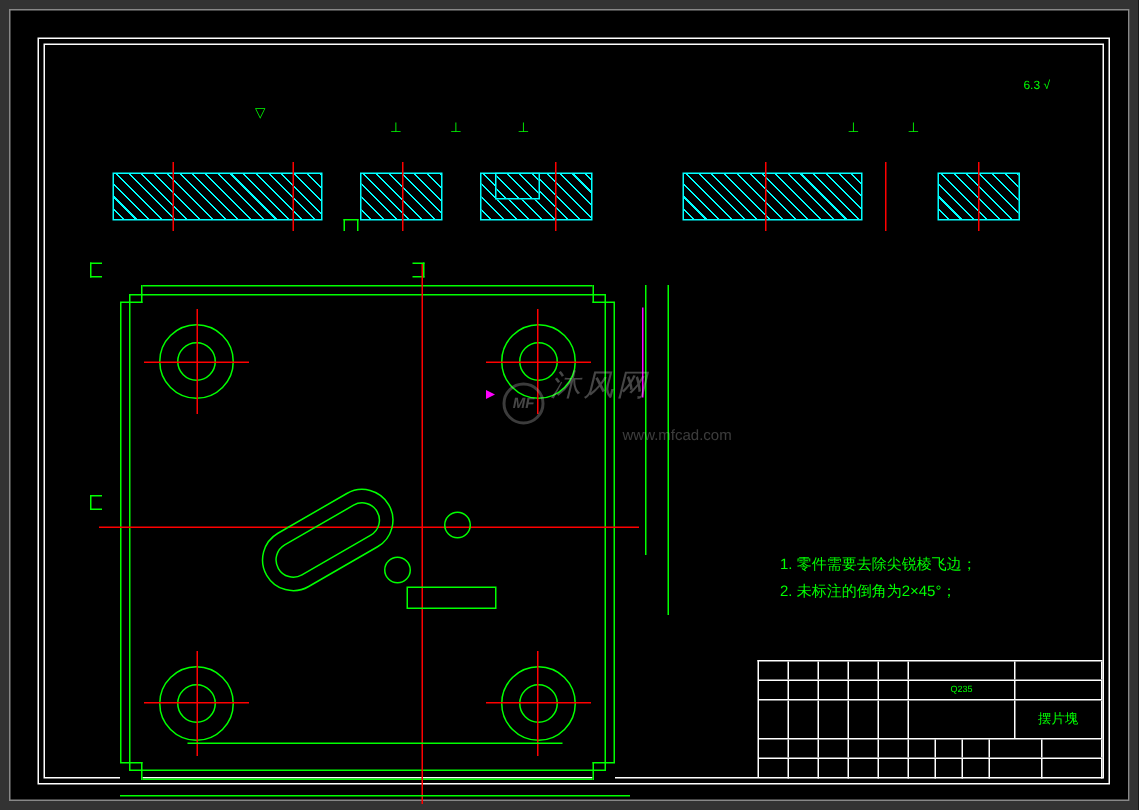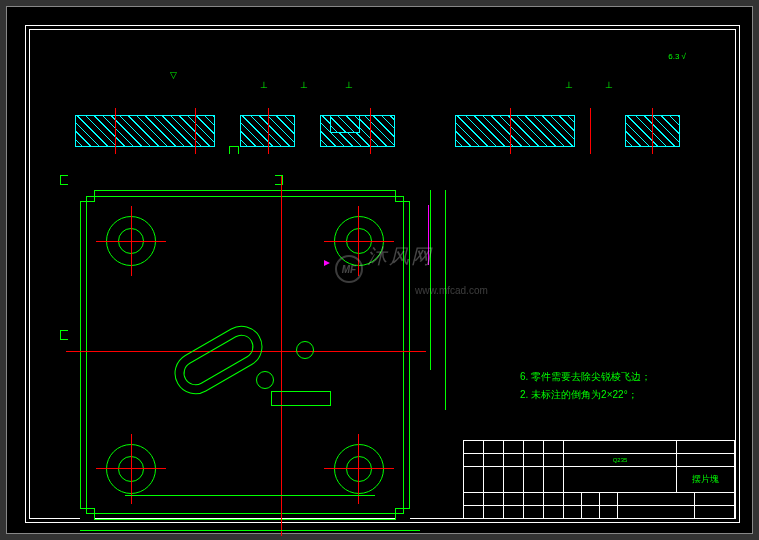--- a/index.html
+++ b/index.html
@@ -171,21 +171,21 @@
   font-size: 12px;
   margin-bottom: 6px;
   text-align: center;
 }
 
 
 .title-block {
   position: absolute;
   bottom: 0;
   right: 0;
-  width: 272px;
+  width: 230px;
   height: 78px;
   border-top: 1px solid #fff;
   border-left: 1px solid #fff;
 }
 .tb-row { display: flex; height: 13px; border-bottom: 1px solid #fff; }
 .tb-cell { border-right: 1px solid #fff; height: 100%; font-size: 6px; color: #0f0; display: flex; align-items: center; justify-content: center; }
 .tb-row:last-child { border-bottom: none; }
 .tb-main { height: 26px; }
 
 
@@ -293,21 +293,21 @@
     <div class="redline-v r6"></div>
     <div class="redline-v r7"></div>
 
     <div class="marker" style="top:40px; left:140px;">▽</div>
     <div class="marker" style="top:50px; left:230px;">⊥</div>
     <div class="marker" style="top:50px; left:270px;">⊥</div>
     <div class="marker" style="top:50px; left:315px;">⊥</div>
     <div class="marker" style="top:50px; left:535px;">⊥</div>
     <div class="marker" style="top:50px; left:575px;">⊥</div>
 
-    <div class="marker" style="top:22px; right:49px; font-size:8px;">
+    <div class="marker" style="top:22px; right:35px; font-size:8px;">
       <span>6.3</span>
       <span>√</span>
     </div>
 
     <div class="bracket" style="top:145px; left:30px;"></div>
     <div class="bracket" style="top:300px; left:30px;"></div>
     <div class="bracket" style="top:145px; left:245px; transform:rotate(180deg);"></div>
     <div class="bracket" style="top:115px; left:200px; transform:rotate(90deg);"></div>
 
     <div class="plan-view">
@@ -355,22 +355,22 @@
 
     <div class="dim-line dim-v" style="top:160px; left:400px; height:180px;"></div>
     <div class="dim-line dim-v" style="top:160px; left:415px; height:220px;"></div>
     <div class="dim-line dim-h" style="top:500px; left:50px; width:340px;"></div>
     <div class="dim-line dim-h" style="top:465px; left:95px; width:250px;"></div>
 
     <div class="arrow-r"></div>
     <div style="position:absolute; top:175px; left:398px; width:1px; height:60px; background:#f0f;"></div>
 
     <div class="tech-req">
-      <div>6. 零件需要去除尖锐棱飞边；</div>
-      <div>2. 未标注的倒角为2×22°；</div>
+      <div>1. 零件需要去除尖锐棱飞边；</div>
+      <div>2. 未标注的倒角为2×45°；</div>
     </div>
 
     <div class="title-block">
       <div class="tb-row">
         <div class="tb-cell" style="width:20px;"></div>
         <div class="tb-cell" style="width:20px;"></div>
         <div class="tb-cell" style="width:20px;"></div>
         <div class="tb-cell" style="width:20px;"></div>
         <div class="tb-cell" style="width:20px;"></div>
         <div class="tb-cell" style="flex:1;"></div>

